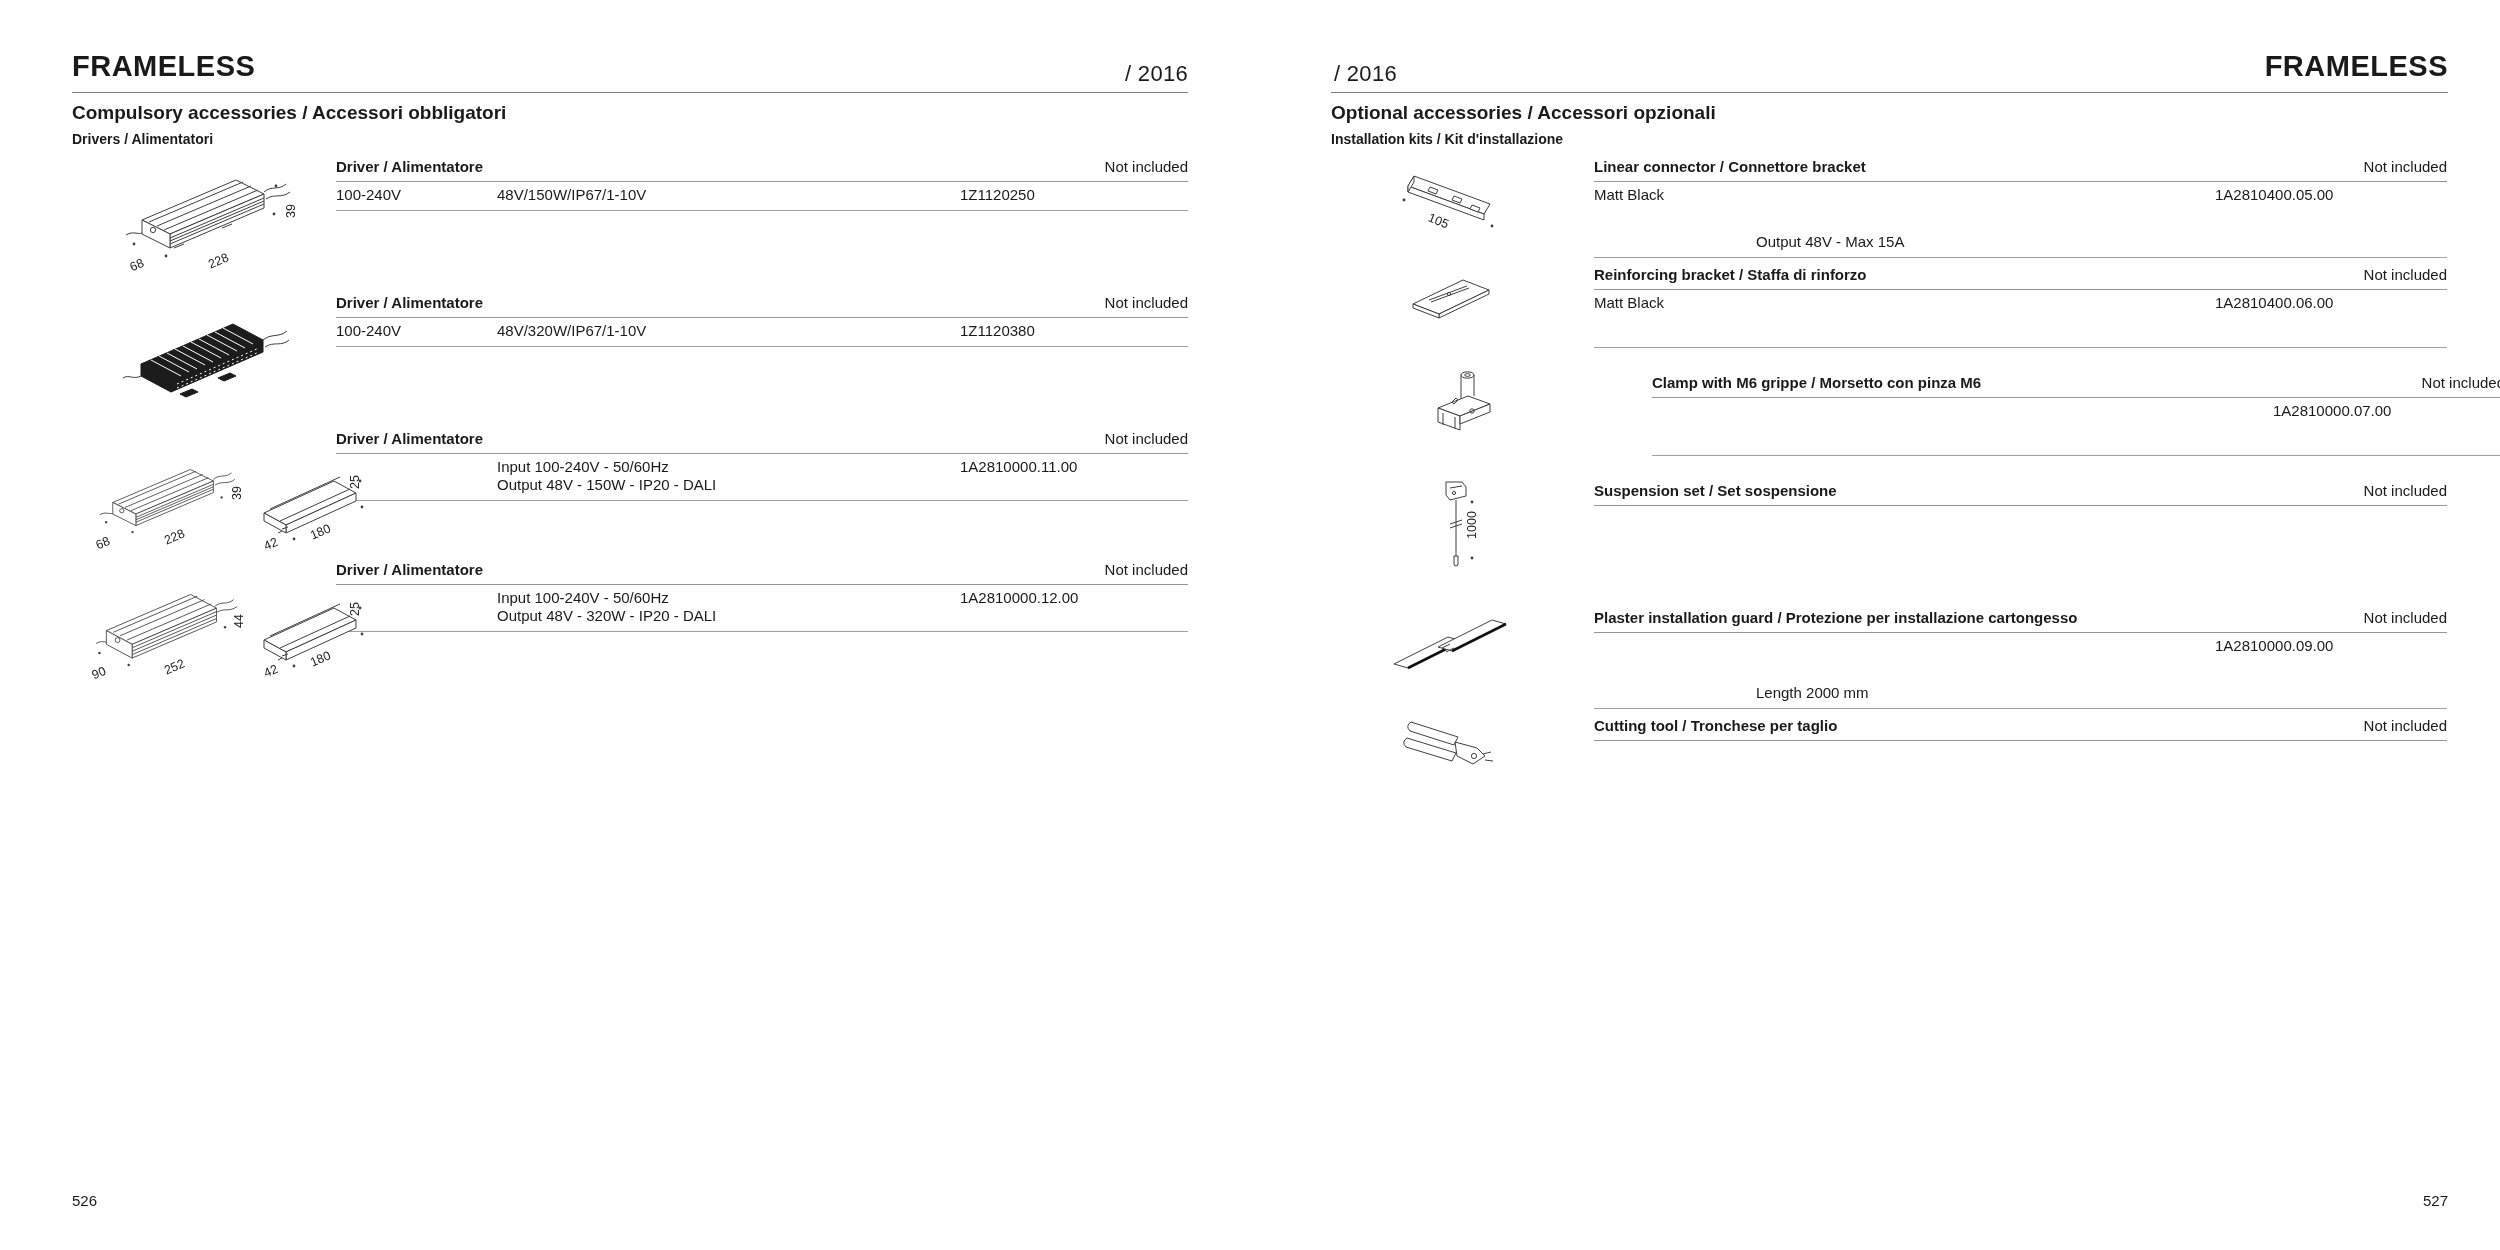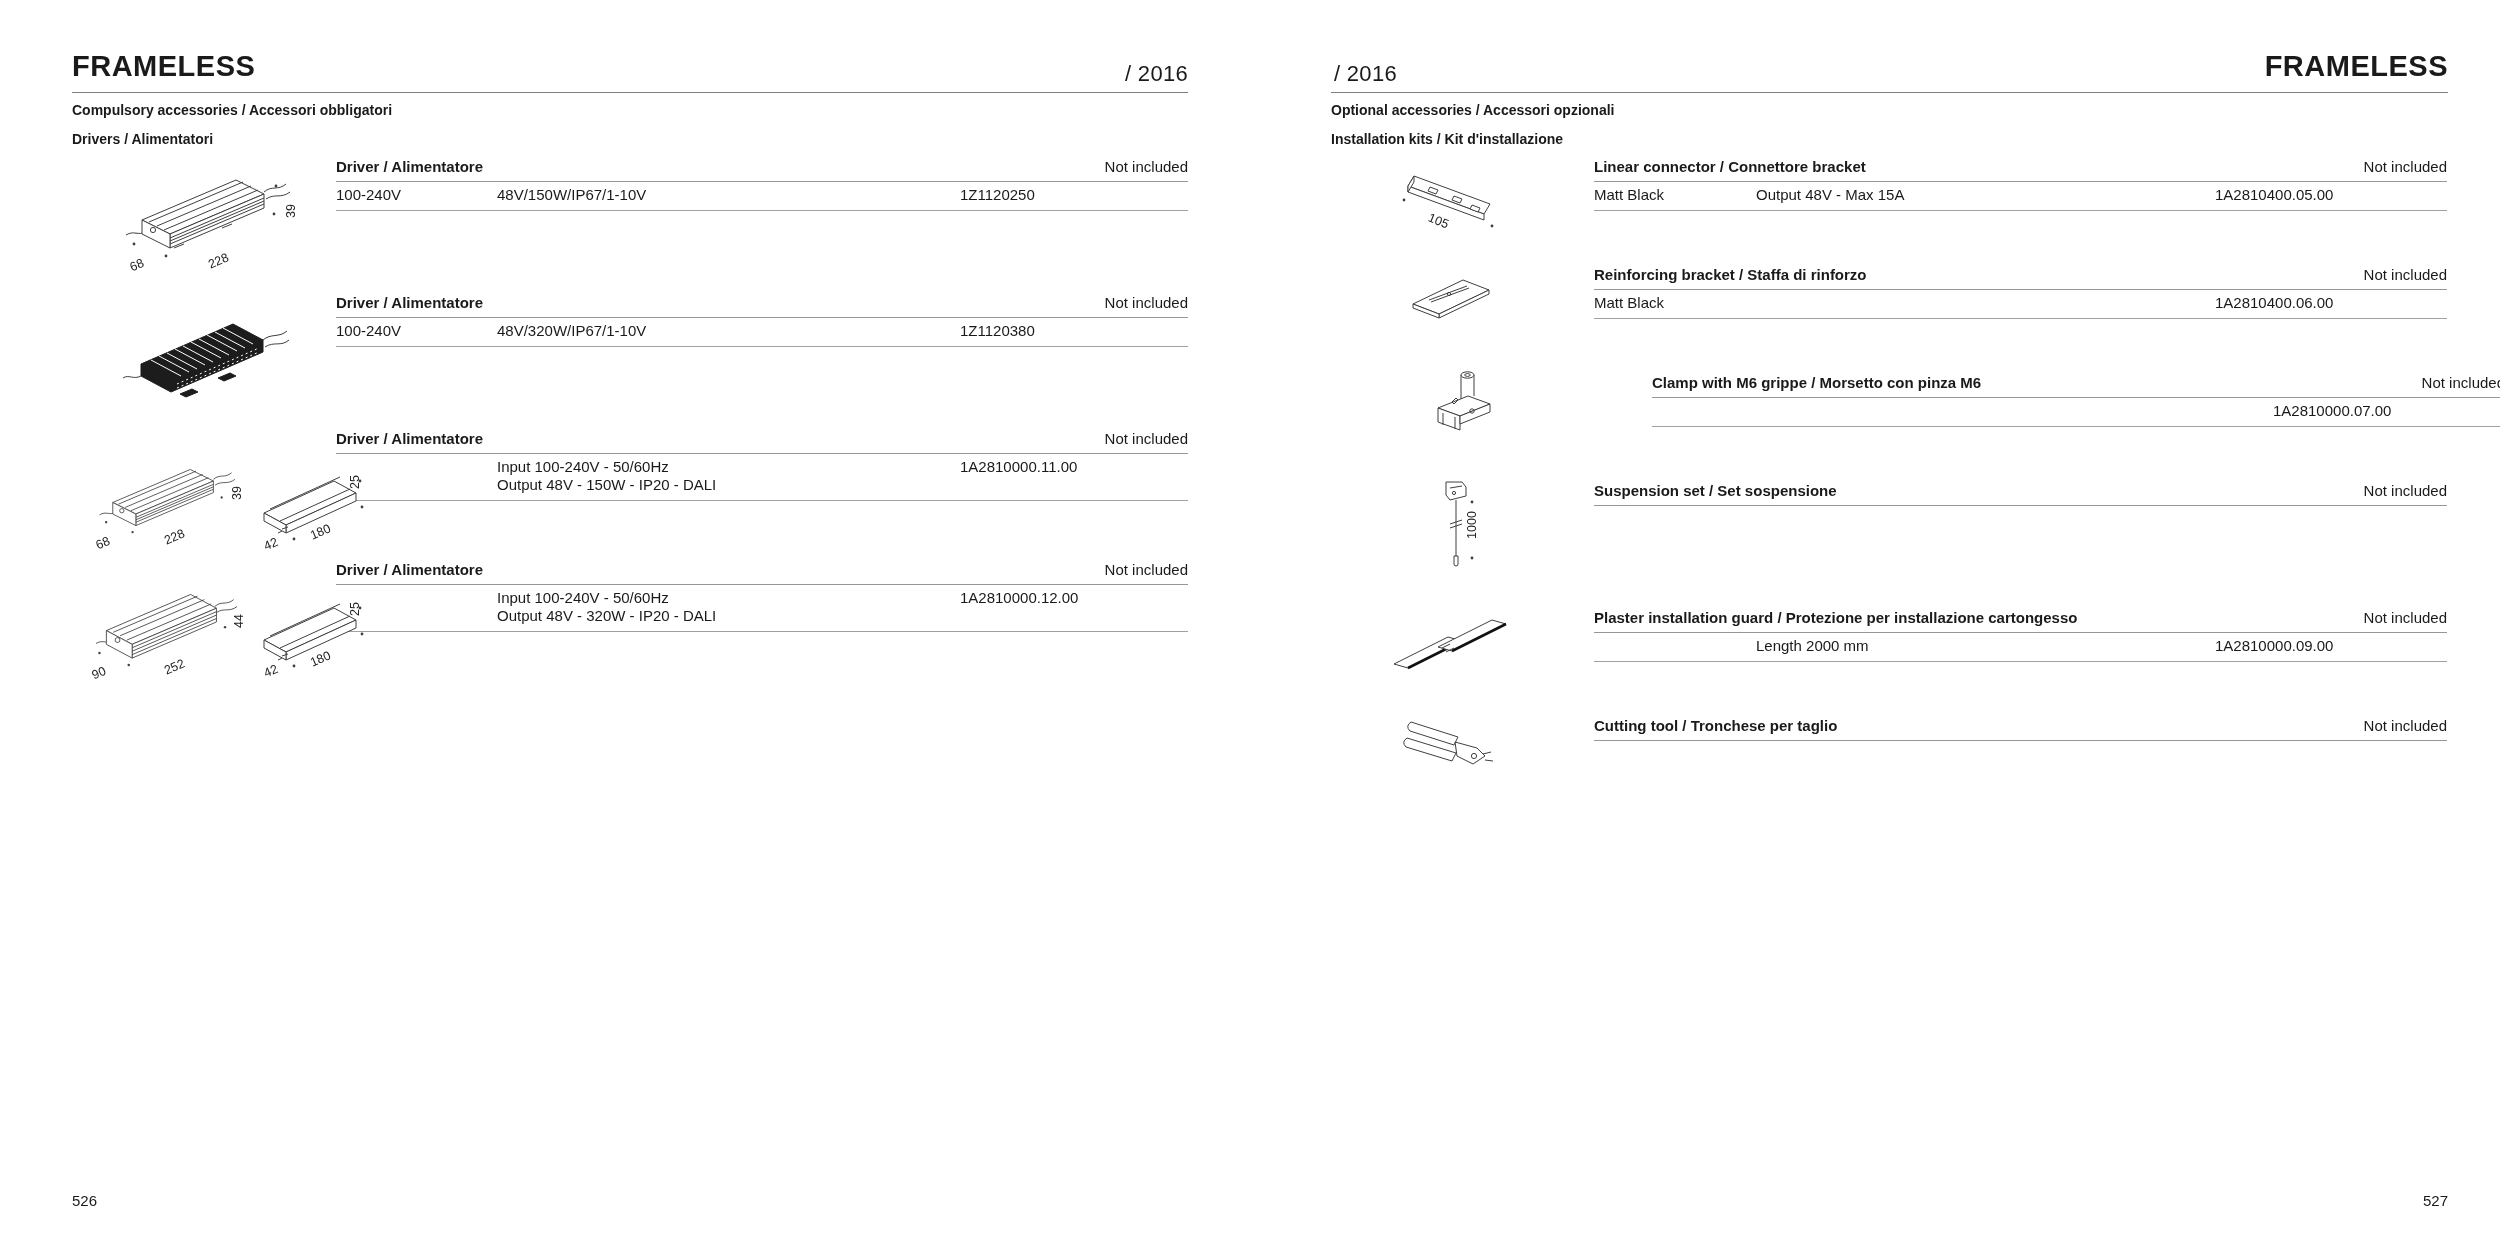--- a/index.html
+++ b/index.html
@@ -2,32 +2,32 @@
 <html><head>
 <meta charset="utf-8">
 <style>
   html,body{margin:0;padding:0;background:#ffffff;}
   body{font-family:"Liberation Sans", sans-serif; color:#1a1a1a;}
   #sheet{position:relative;width:2500px;height:1250px;background:#fff;overflow:hidden;}
   .abs{position:absolute;}
   .brand{font-size:29px;font-weight:bold;letter-spacing:.5px;white-space:nowrap;}
   .year{font-size:22px;letter-spacing:.3px;white-space:nowrap;}
   .rule{position:absolute;height:1px;background:#7d7d7d;}
-  .sec-title{font-size:14px;font-weight:bold;white-space:nowrap;}
+  .sec-title{font-size:19px;font-weight:bold;white-space:nowrap;}
   .sec-sub{font-size:14px;font-weight:bold;white-space:nowrap;}
   .pagenum{font-size:15px;}
   .acc-row{position:absolute;}
   .row-head{display:flex;justify-content:space-between;align-items:flex-end;
     border-bottom:1px solid #969696;padding-bottom:5px;font-size:15px;line-height:18px;}
   .row-head .t{font-weight:bold;white-space:nowrap;}
   .row-head .ni{font-weight:normal;white-space:nowrap;}
   .row-data{display:flex;border-bottom:1px solid #a0a0a0;padding:4px 0 6px 0;
     font-size:15px;line-height:18px;}
   .cL1{width:161px;} .cL2{flex:1;} .cL3{width:228px;}
-  .cR1{width:162px;} .cR2{flex:1;} .cR3{width:232px;}
+  .cR1{width:162px;} .cR2{flex:1;margin-top:47px;} .cR3{width:232px;}
   .ill{position:absolute;}
   .ill svg{position:absolute;left:0;top:0;width:100%;height:100%;}
   .art *{stroke:#3f3f3f;stroke-width:1;fill:none;}
   .art polygon,.art .fw{fill:#ffffff;}
   .art .dk{fill:#1c1c1c;stroke:#1c1c1c;}
   .art .wl{stroke:#fff;fill:none;}
   .art .dot{fill:#3f3f3f;stroke:none;}
   .art .thick{stroke-width:2.6;stroke:#101010;}
   .dim{position:absolute;font-size:12.5px;color:#222;white-space:nowrap;transform-origin:center;}
   .rot-l{transform:rotate(-23deg);}

